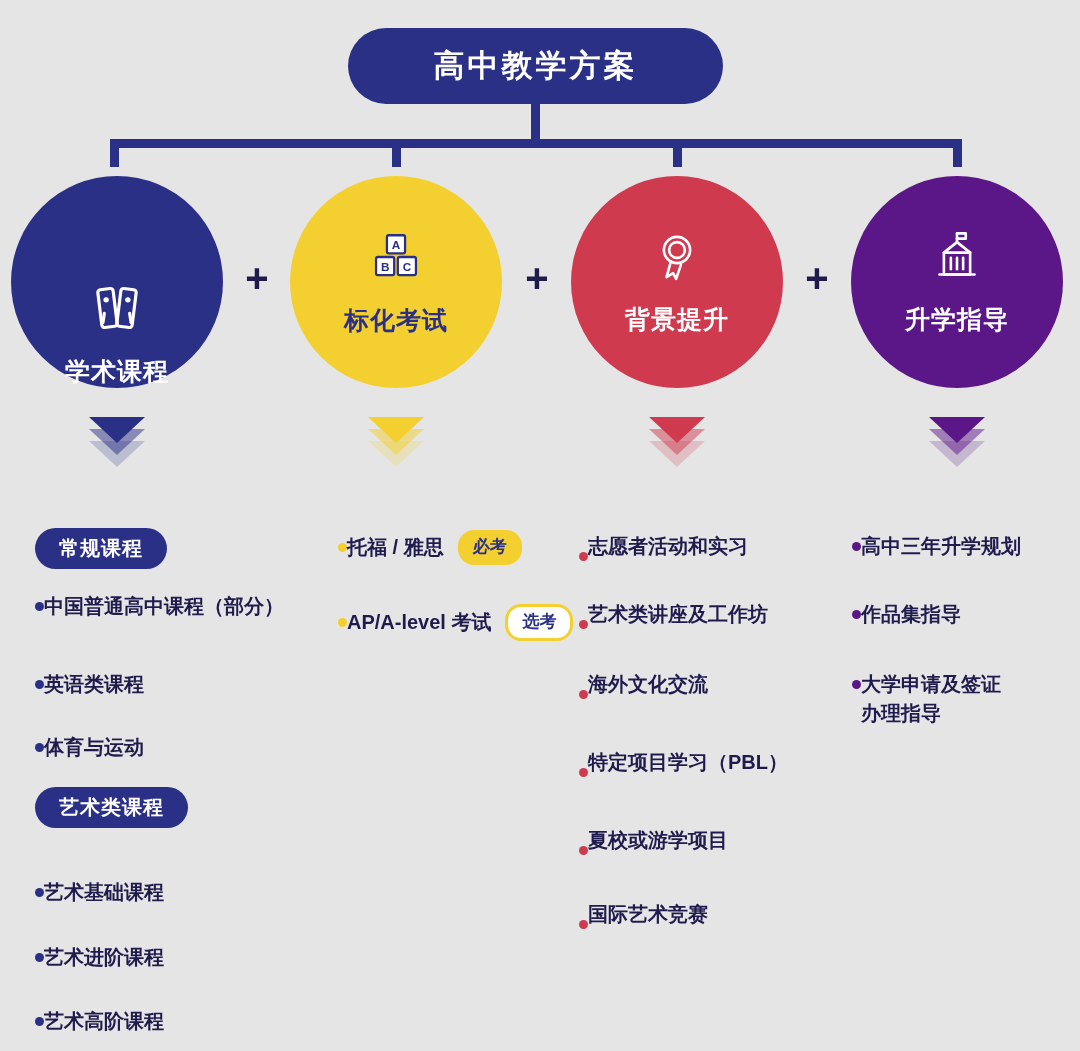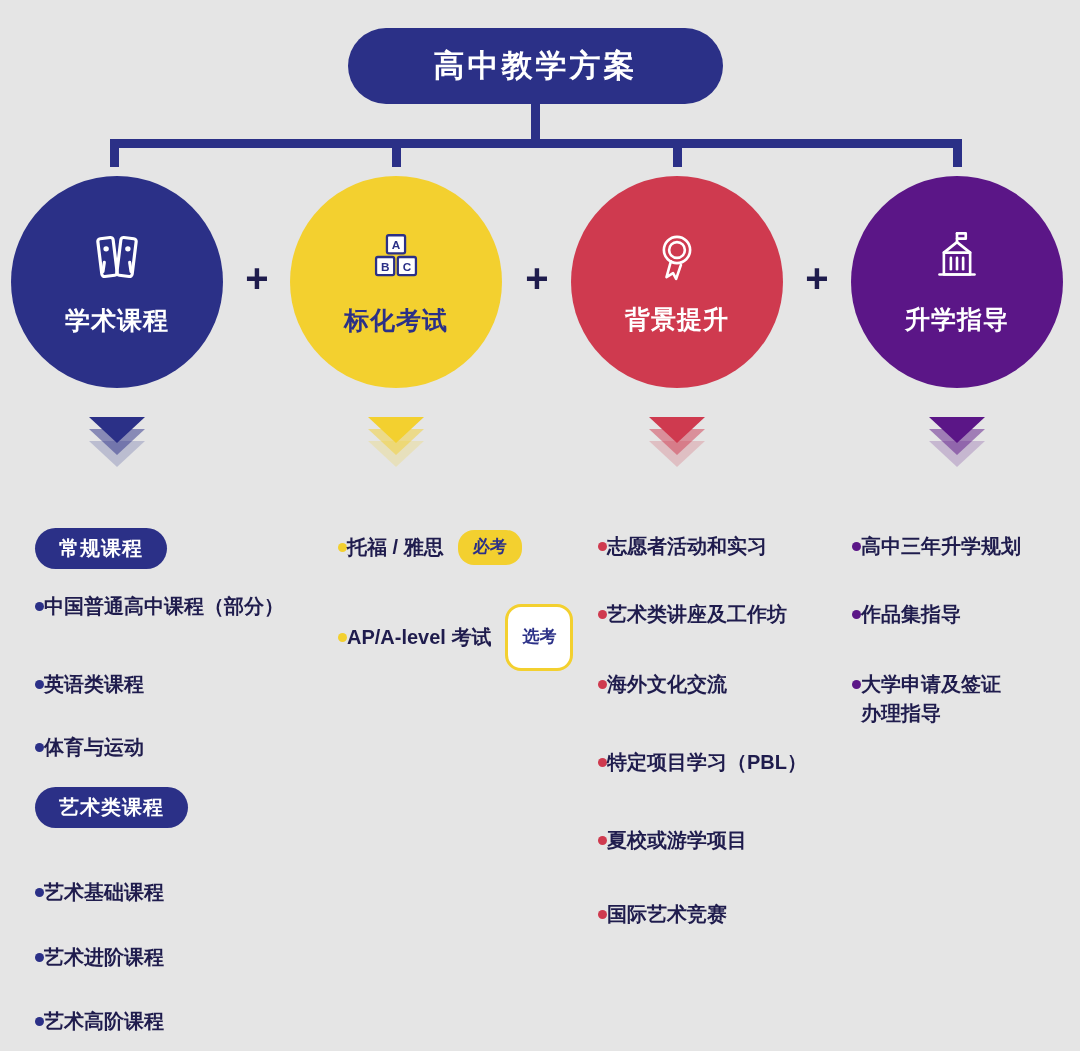--- a/index.html
+++ b/index.html
@@ -13,21 +13,21 @@
 
   
   .conn { position: absolute; background: #2b3087; }
   .conn-stub { left: 531px; top: 103px; width: 9px; height: 40px; }
   .conn-hbar { left: 110px; top: 139px; width: 852px; height: 9px; }
   .conn-tick { top: 139px; width: 9px; height: 28px; }
 
   
   .pillar-circle { position: absolute; top: 176px; width: 212px; height: 212px; border-radius: 50%;
     display: flex; flex-direction: column; align-items: center; justify-content: center; gap: 14px; }
-  .c-navy   { background: #2b3087; }
+  .c-navy   { background: #2b3087; justify-content: flex-end; }
   .c-yellow { background: #f3d02f; }
   .c-red    { background: #cf3a4f; }
   .c-purple { background: #5b1687; }
   .pillar-label { font-size: 25px; color: #ffffff; letter-spacing: 1px; }
   .pillar-label.on-yellow { color: #2b3087; }
 
   .plus-sign { position: absolute; top: 256px; width: 34px; text-align: center;
     font-size: 40px; color: #1f1c4d; }
 
   
@@ -36,36 +36,36 @@
   .chev-yellow polygon { fill: #f3d02f; }
   .chev-red    polygon { fill: #cf3a4f; }
   .chev-purple polygon { fill: #5b1687; }
 
   
   .item { position: absolute; display: flex; align-items: flex-start; 
     font-size: 20px; line-height: 1.45; color: #1f1c4d; }
   .item.row-center { align-items: center; }
   .col1 { left: 35px; }
   .col2 { left: 338px; }
-  .col3 { left: 598px; }
+  .col3 { left: 579px; align-items: flex-end; }
   .col4 { left: 852px; }
   .bullet { flex: none; width: 9px; height: 9px; border-radius: 50%; margin-top: 10px; }
   .row-center .bullet { margin-top: 0; }
   .b-navy   { background: #2b3087; }
   .b-yellow { background: #f3d02f; }
   .b-red    { background: #cf3a4f; }
   .b-purple { background: #5b1687; }
   .wrap .item-text { display: inline-block; width: 152px; }
 
   
   .section-badge { position: absolute; left: 35px; background: #2b3087; color: #ffffff;
     font-size: 20px; padding: 7px 24px; border-radius: 21px; letter-spacing: 1px; }
   .tag { font-size: 17px; border-radius: 16px; margin-left: 14px; color: #2b3087; white-space: nowrap; }
   .tag-filled  { background: #f3d02f; padding: 5px 15px; }
-  .tag-outline { background: #ffffff; padding: 18px 14px; border: 3px solid #f3d02f; }
+  .tag-outline { background: #ffffff; padding: 3px 14px; border: 3px solid #f3d02f; }
 </style>
 </head>
 <body>
 
 <div class="canvas">
 
   <div class="title-pill">高中教学方案</div>
 
   <div class="conn conn-stub"></div>
   <div class="conn conn-hbar"></div>

